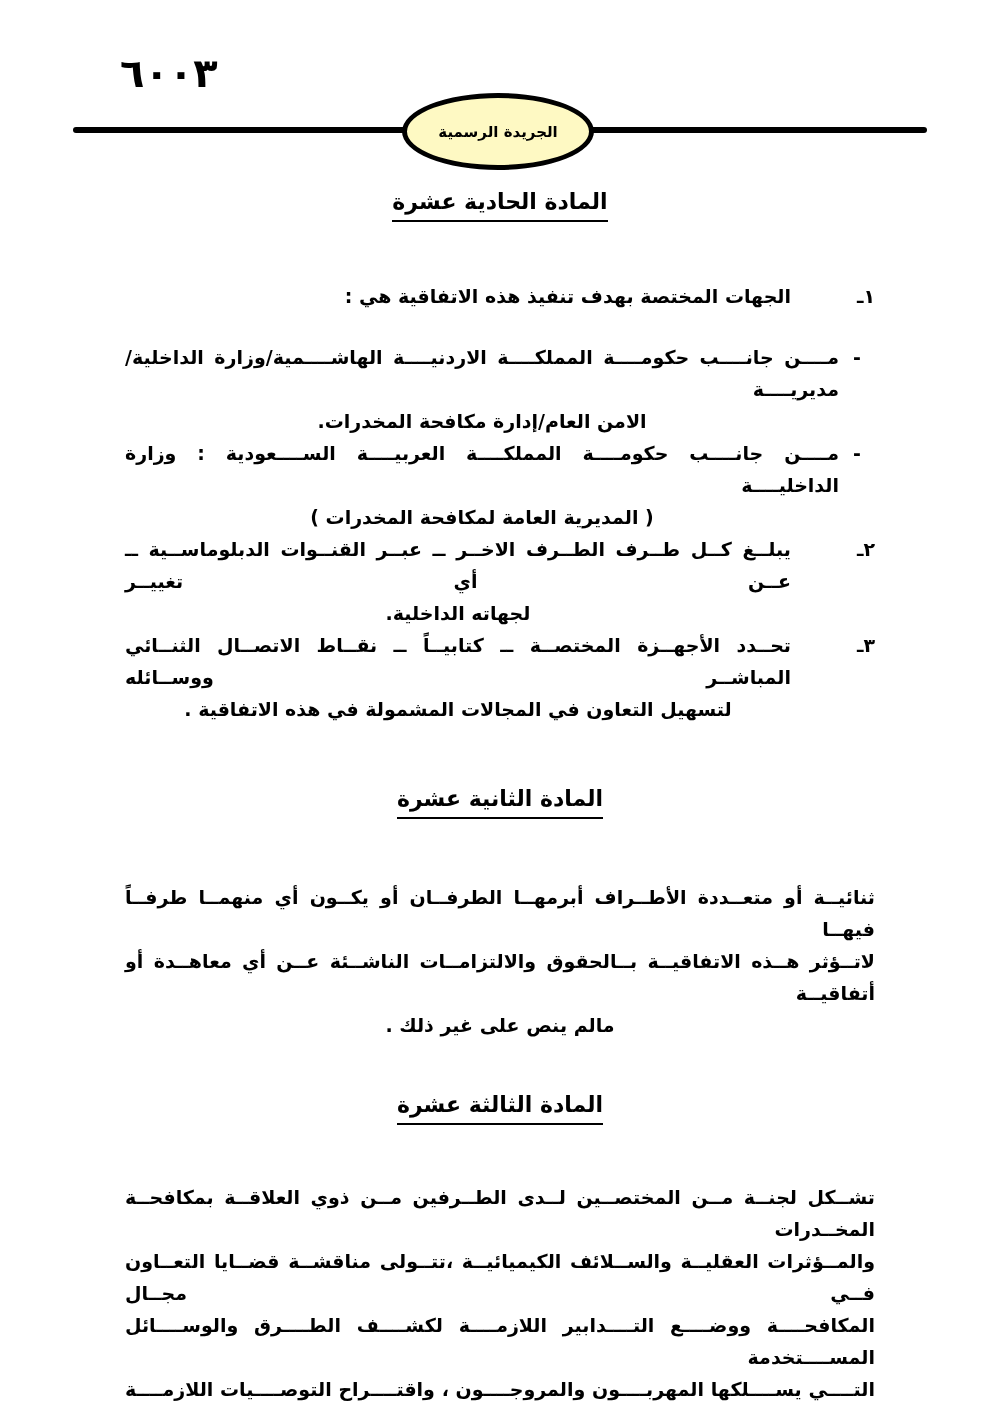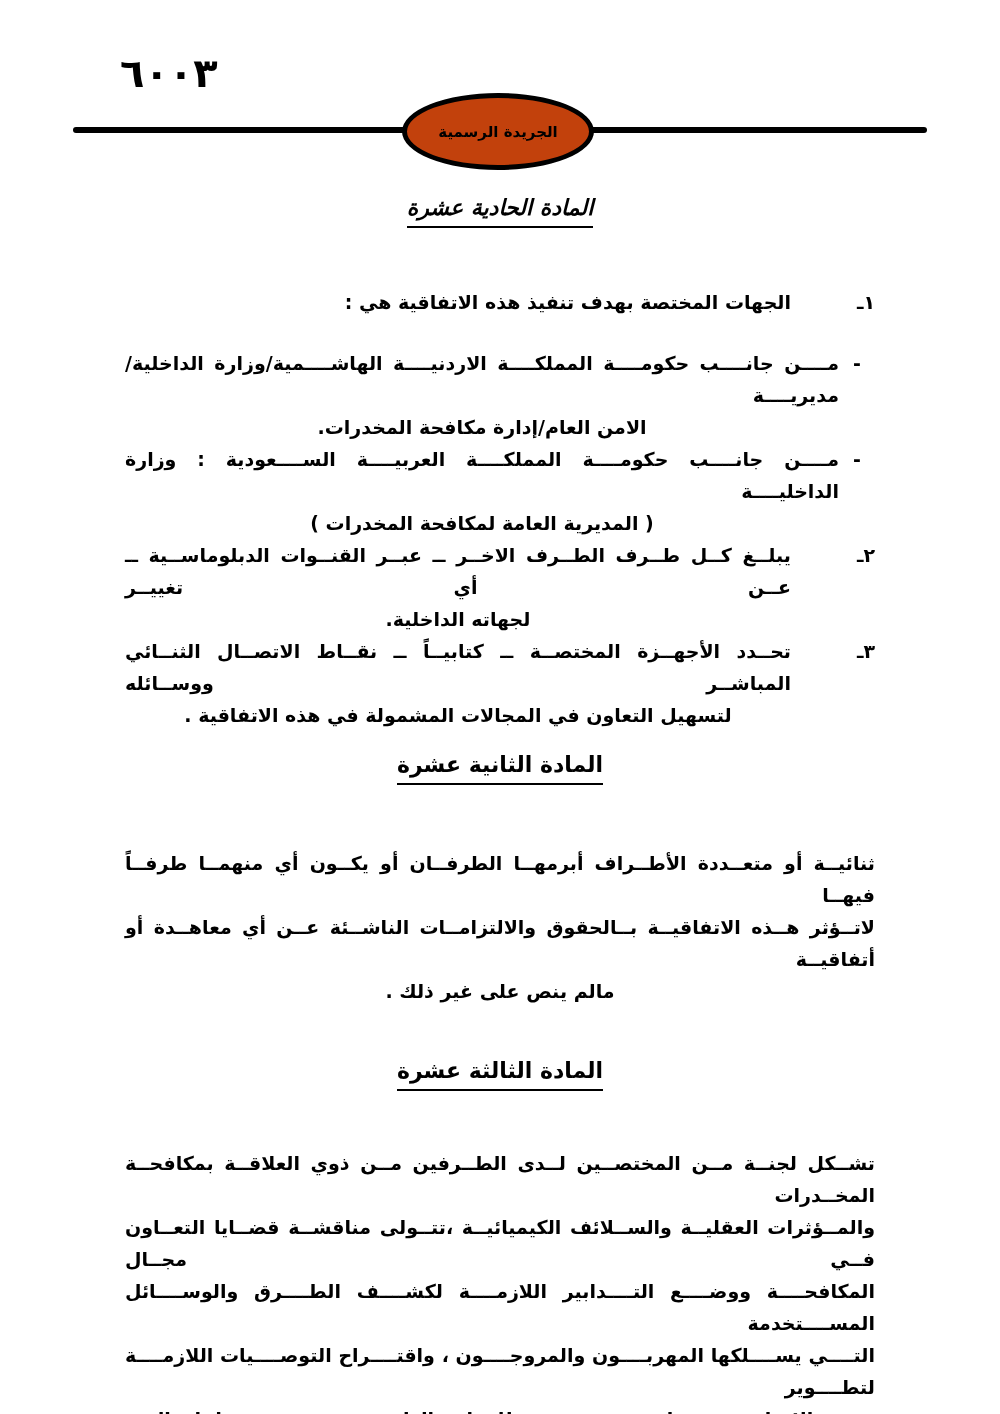--- a/index.html
+++ b/index.html
@@ -37,21 +37,21 @@
     background: #000000;
     border-radius: 3px;
   }
   .gazette-oval {
     position: absolute;
     top: 93px;
     left: 402px;
     width: 192px;
     height: 77px;
     box-sizing: border-box;
-    background: #c2410c;
+    background: #fef9c3;
     border: 5px solid #000000;
     border-radius: 50%;
     display: flex;
     align-items: center;
     justify-content: center;
   }
   .gazette-oval .oval-label {
     font-size: 15px;
     white-space: nowrap;
   }
@@ -68,22 +68,22 @@
   .heading {
     text-align: center;
     font-size: 22px;
     line-height: 28px;
   }
   .heading .hu {
     display: inline-block;
     border-bottom: 2.5px solid #000000;
     padding-bottom: 4px;
   }
-  .h11 { margin-top: 18px; margin-bottom: 58px; font-style: italic; }
-  .h12 { margin-top: 20px; margin-bottom: 62px; text-decoration: underline; }
+  .h11 { margin-top: 12px; margin-bottom: 58px; }
+  .h12 { margin-top: 60px; margin-bottom: 62px; text-decoration: underline; }
   .h13 { margin-top: 50px; margin-bottom: 56px; }
 
   .line {
     line-height: 32px;
   }
   .jl {                       
     text-align: justify;
     text-align-last: justify;
   }
   .cl { text-align: center; } 

